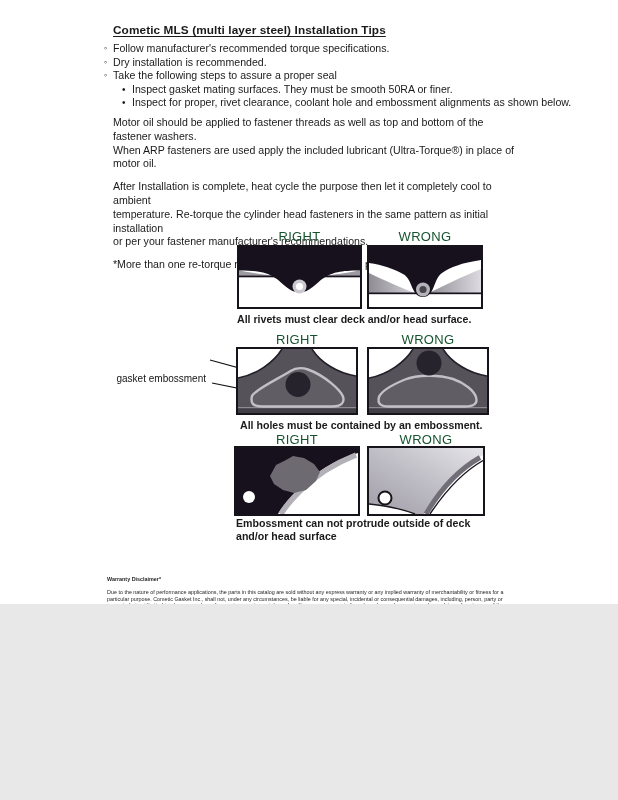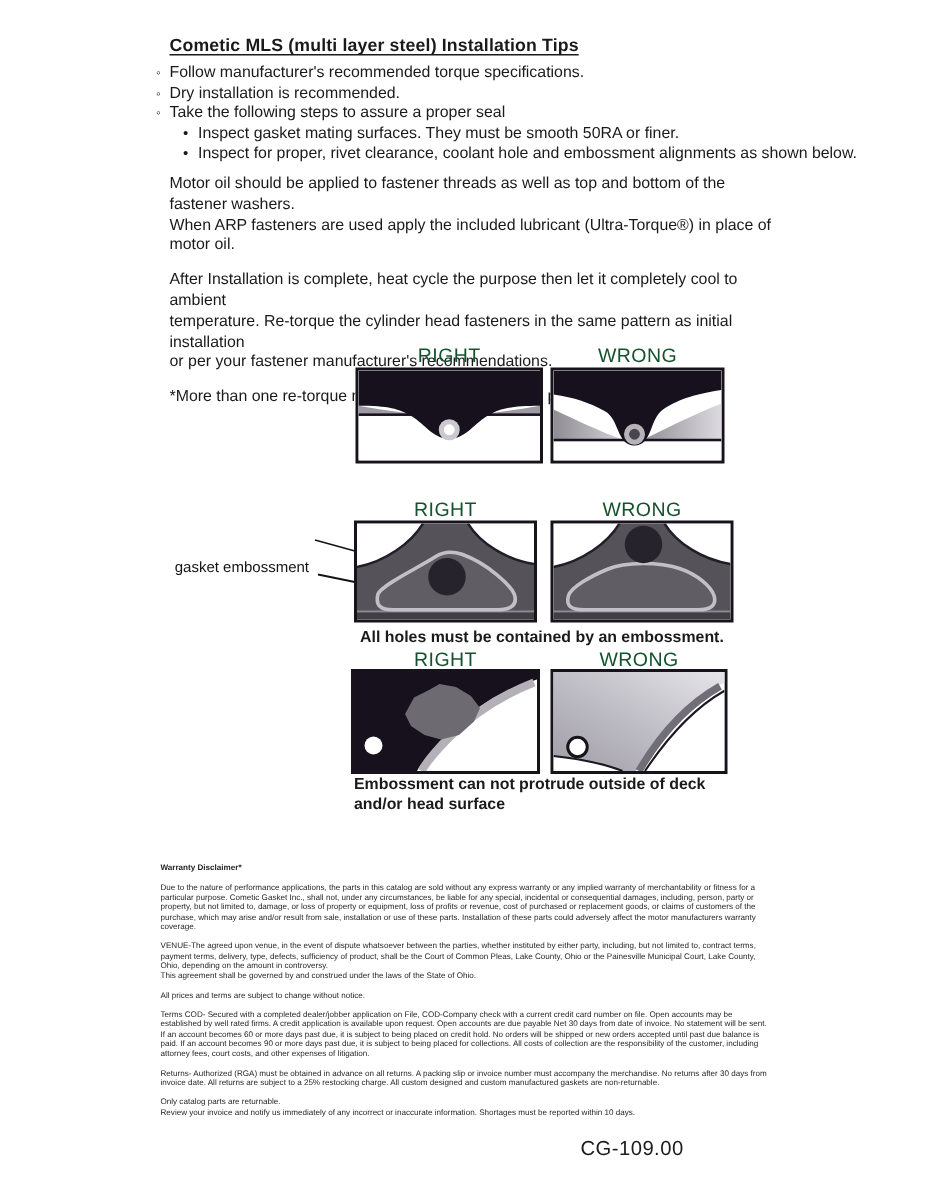--- a/index.html
+++ b/index.html
@@ -1,16 +1,16 @@
 <!DOCTYPE html>
 <html><head>
 <meta charset="utf-8">
 <style>
   html,body{margin:0;padding:0;background:#e8e8e8;}
-  #page{position:relative;width:618px;height:800px;background:#ffffff;margin:0 auto;
+  #page{position:relative;width:618px;height:604px;background:#ffffff;margin:0 auto;
         font-family:"Liberation Sans",sans-serif;color:#1a1a1a;overflow:hidden;}
   .abs{position:absolute;}
   
   #title{left:113px;top:23px;font-size:11.8px;font-weight:bold;
          text-decoration:underline;text-underline-offset:2px;letter-spacing:.1px;}
   
   #bullets{left:104px;top:42px;font-size:10.6px;line-height:13.5px;}
   .brow{display:flex;}
   .bmark{width:9px;font-size:9px;flex:0 0 auto;}
   .sub{padding-left:18px;}
@@ -99,20 +99,21 @@
       </defs>
       <rect width="112" height="60" fill="#ffffff"></rect>
       <path d="M0,46 L0,26 C15,33 32,41 46,46 Z" fill="url(#gw1)"></path>
       <path d="M112,46 L112,22 C92,30 74,39 60,46 Z" fill="url(#gw2)"></path>
       <rect x="0" y="45.5" width="112" height="1.7" fill="#17101d"></rect>
       <path d="M0,0 H112 V13 C92,16 82,20 73,26 C64,32 66,50 54,50 C42,50 44,32 34,27 C24,21.5 14,18 0,16 Z" fill="#17101d"></path>
       <circle cx="54" cy="42.5" r="7" fill="#b5b3b9"></circle>
       <circle cx="54" cy="42.5" r="3.6" fill="#49454f"></circle>
     </svg>
   </div>
+  <div class="abs dcap" style="left:237px;top:313px;">All rivets must clear deck and/or head surface.</div>
 
   <div class="abs dhead" style="left:236px;top:332px;width:122px;">RIGHT</div>
   <div class="abs dhead" style="left:367px;top:332px;width:122px;">WRONG</div>
 
   <div class="abs ann" style="left:88px;top:374px;width:118px;">gasket embossment</div>
 
   <svg class="abs" style="left:204px;top:352px;" width="100" height="46" viewBox="0 0 100 46">
     <line x1="6" y1="8" x2="93" y2="32" stroke="#141414" stroke-width="1.2"></line>
     <line x1="8" y1="31" x2="57" y2="41" stroke="#141414" stroke-width="1.2"></line>
   </svg>

